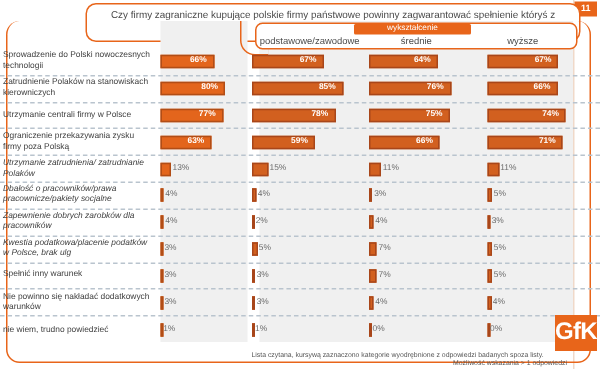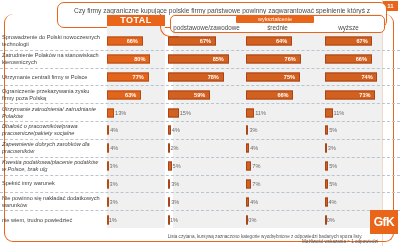--- a/index.html
+++ b/index.html
@@ -126,21 +126,21 @@
   .footer{
     position:absolute;left:150px;right:20px;bottom:1px;
     font-size:4.6px;line-height:5.6px;color:#555;
   }
   .footer .l1{text-align:center;}
   .footer .l2{text-align:right;padding-right:2px;}
 
   .gfk{
     position:absolute;right:2px;bottom:12px;
     width:28px;height:24px;background:#e8651a;
-    color:#fff;font-size:12px;font-weight:bold;
+    color:#fff;font-size:16px;font-weight:bold;
     display:flex;align-items:center;justify-content:center;
     letter-spacing:-.5px;
   }
 </style>
 </head>
 <body>
 
 <div class="slide">
 
   <div class="right-rule"></div>
@@ -149,21 +149,20 @@
 
   <div class="title-box">
     <div class="title-text">Czy firmy zagraniczne kupujące polskie firmy państwowe powinny zagwarantować spełnienie któryś z poniższych warunków:</div>
   </div>
 
   <div class="frame"></div>
 
   <div class="total-panel"></div>
   <div class="matrix-panel"></div>
 
-  <div class="total-head">TOTAL</div>
   <div class="total-curve"></div>
 
   <div class="matrix-box"></div>
   <div class="edu-tab">wykształcenie</div>
   <div class="edu-cols">
     <div class="edu-col">podstawowe/zawodowe</div>
     <div class="edu-col">średnie</div>
     <div class="edu-col">wyższe</div>
   </div>
 

